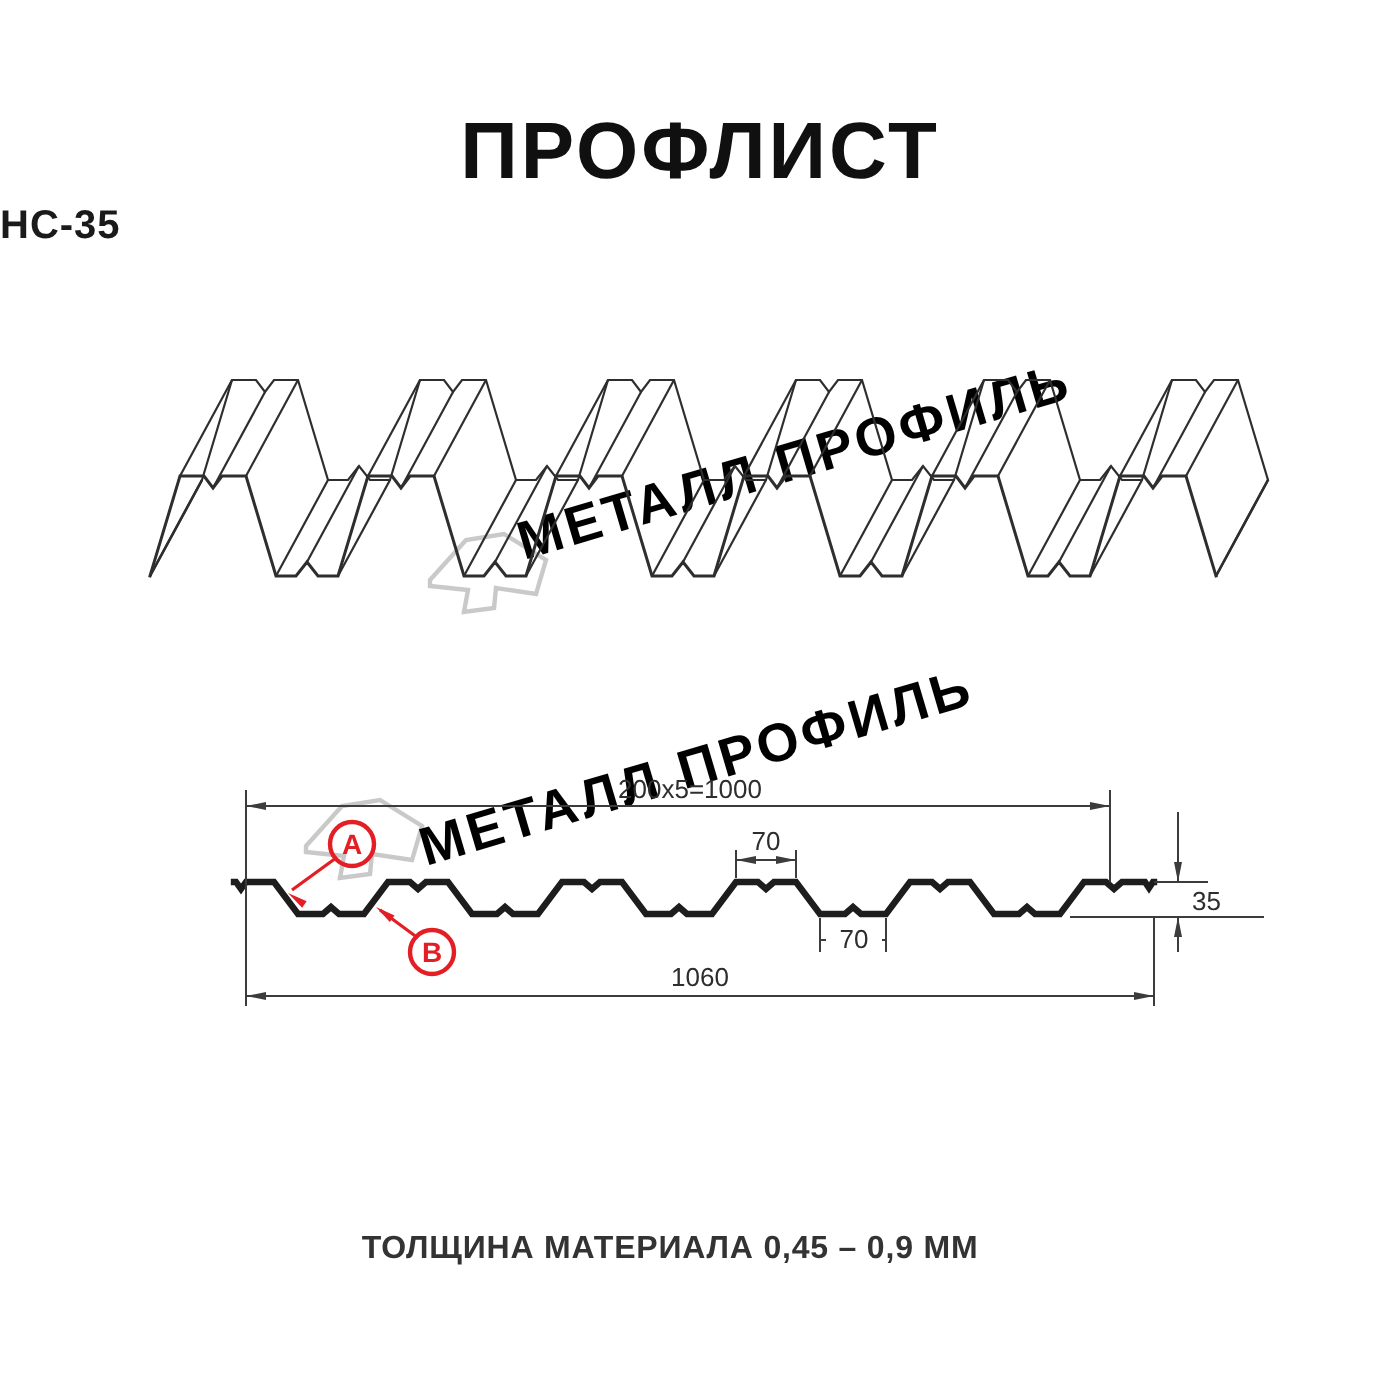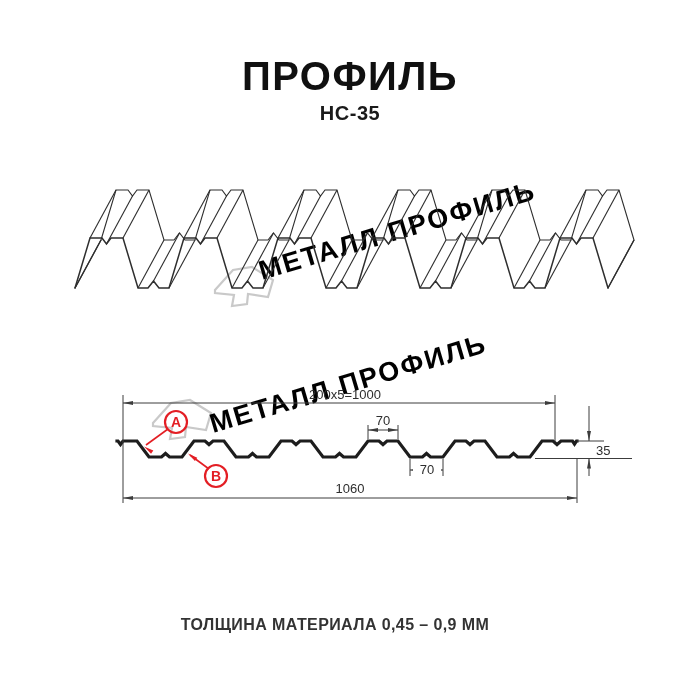--- a/index.html
+++ b/index.html
@@ -5,38 +5,38 @@
   html,body{margin:0;padding:0;}
   body{
     width:700px;height:700px;background:#ffffff;position:relative;overflow:hidden;
     font-family:"Liberation Sans", sans-serif;
   }
   .page-title{
     position:absolute;top:54px;left:0;width:700px;text-align:center;
     font-size:40px;font-weight:bold;letter-spacing:1.5px;color:#101010;margin:0;
   }
   .page-subtitle{
-    position:absolute;top:102px;left:0;width:700px;text-align:center;
+    position:absolute;top:102px;left:0;width:700px;text-align:left;
     font-size:20px;font-weight:bold;letter-spacing:0.5px;color:#1a1a1a;
   }
   .fig{position:absolute;left:0;}
   #fig3d{top:163px;}
   #figsec{top:333px;}
   .footer-note{
     position:absolute;top:616px;left:0;width:670px;text-align:center;
     font-size:16px;font-weight:bold;letter-spacing:0.4px;color:#333333;
   }
   svg text.dim{font-family:"Liberation Sans",sans-serif;font-size:13px;fill:#2e2e2e;}
   svg text.mark{font-family:"Liberation Sans",sans-serif;font-size:14px;font-weight:bold;}
   svg text.wm{font-family:"Liberation Sans",sans-serif;font-weight:bold;letter-spacing:2px;}
 </style>
 </head>
 <body>
 
-<h1 class="page-title">ПРОФИЛЬ</h1>
+<h1 class="page-title">ПРОФЛИСТ</h1>
 <div class="page-subtitle">НС-35</div>
 
 <svg id="fig3d" class="fig" width="700" height="175" viewBox="0 0 700 175">
   <g id="wm3d">
     <path id="logo3d" d="M 3,24 L 21,4 L 40,1 L 61,14 L 56,31 L 36,28 L 35,38 L 20,40 L 22,29 L 3,27 Z" transform="translate(212,103)" fill="none" stroke="#c9c9c9" stroke-width="2.2"></path>
     <text class="wm" font-size="27" transform="translate(262,117) rotate(-16.5)">МЕТАЛЛ ПРОФИЛЬ</text>
   </g>
   <g id="sheet3d">
       <line x1="75" y1="125" x2="101" y2="77" stroke="#2e2e2e" stroke-width="1.1"></line>
       <line x1="90" y1="75" x2="116" y2="27" stroke="#2e2e2e" stroke-width="1.1"></line>

